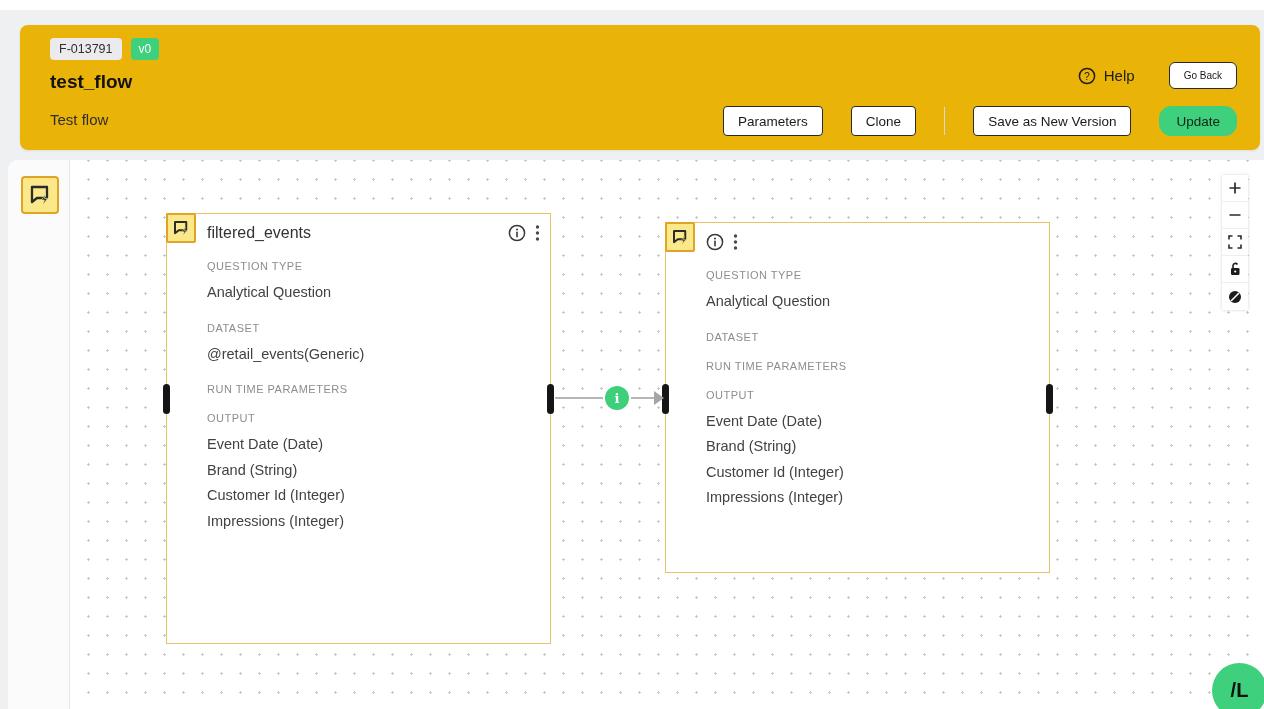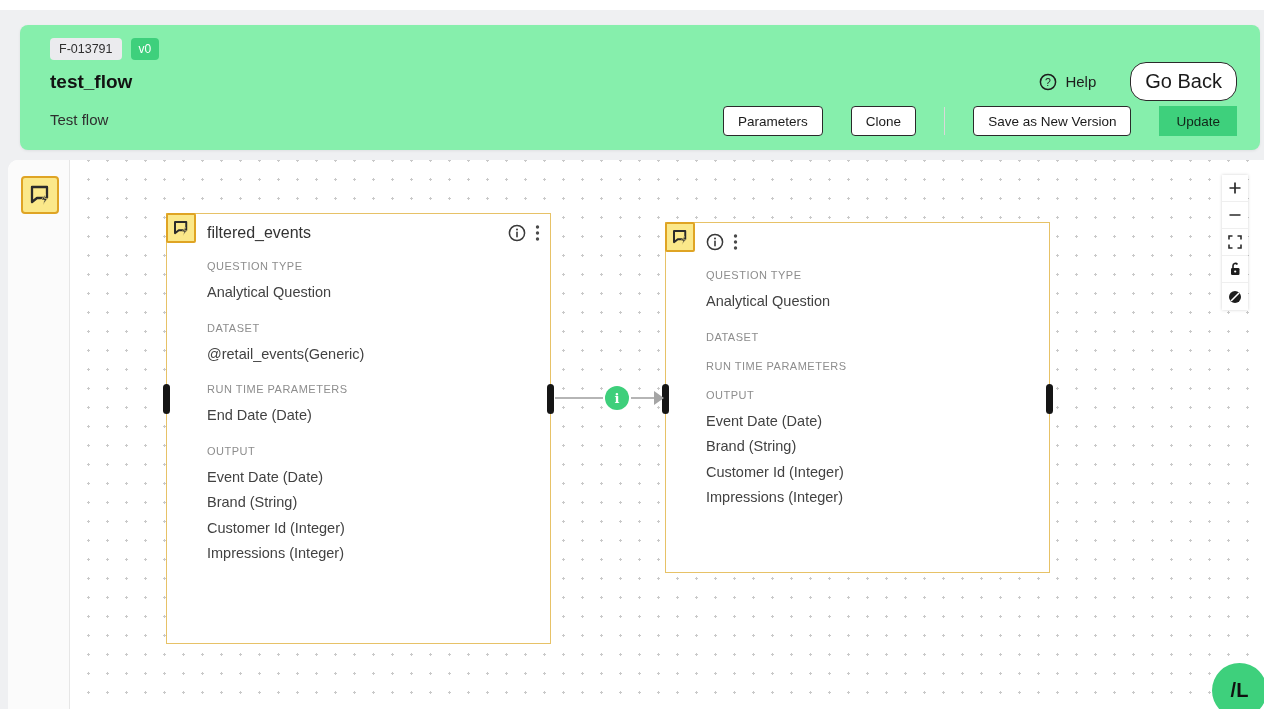--- a/index.html
+++ b/index.html
@@ -4,36 +4,36 @@
 <style>
   * { margin:0; padding:0; box-sizing:border-box; }
   html,body { width:1264px; height:709px; overflow:hidden;
     font-family:"Liberation Sans", sans-serif; background:#eff0f2; }
 
   
   .top-strip { position:absolute; left:0; top:0; width:100%; height:10px; background:#ffffff; }
 
   
   .header-card { position:absolute; left:20px; top:25px; right:4px; height:125px;
-    background:#86efac; border-radius:8px; box-shadow:0 1px 3px rgba(0,0,0,.07); }
+    background:#eab308; border-radius:8px; box-shadow:0 1px 3px rgba(0,0,0,.07); }
   .badge-row { position:absolute; left:30px; top:13px; display:flex; gap:9px; align-items:center; }
   .badge-id { background:#ebebee; color:#2f2f2f; font-size:12.5px; padding:4px 9px; border-radius:4px; }
   .badge-ver { background:#3ed07c; color:#ffffff; font-size:12px; padding:4px 8px; border-radius:4px; }
   .flow-title { position:absolute; left:30px; top:46px; font-size:19px; font-weight:700; color:#121212; }
   .flow-subtitle { position:absolute; left:30px; top:86px; font-size:15px; color:#2e2e2e; }
 
   .header-right-top { position:absolute; top:37px; right:23px; display:flex; align-items:center; gap:34px; }
   .help-group { display:flex; align-items:center; gap:8px; cursor:pointer; }
   .help-label { font-size:15px; color:#1d1d1d; }
-  .btn-outline { background:#ffffff; border:1.5px solid #2a2a2a; border-radius:16px;
-    font-size:20px; color:#1a1a1a; padding:7px 14px; font-family:inherit; cursor:pointer; }
+  .btn-outline { background:#ffffff; border:1.5px solid #2a2a2a; border-radius:6px;
+    font-size:10px; color:#1a1a1a; padding:7px 14px; font-family:inherit; cursor:pointer; }
   .header-right-bottom { position:absolute; top:81px; right:23px; display:flex; align-items:center; gap:28px; }
   .btn-sm { background:#ffffff; border:1px solid #2a2a2a; border-radius:4px; height:30px;
     font-size:13.5px; color:#1a1a1a; padding:0 14px; font-family:inherit; cursor:pointer; }
-  .btn-green { background:#3ed07c; border:1px solid #3ed07c; border-radius:0; height:30px;
+  .btn-green { background:#3ed07c; border:1px solid #3ed07c; border-radius:12px; height:30px;
     font-size:13.5px; color:#112418; padding:0 16px; font-family:inherit; cursor:pointer; }
   .vdivider { width:1px; height:28px; background:#d9d9d9; }
 
   
   .canvas-card { position:absolute; left:8px; top:160px; right:0; bottom:0;
     background:#ffffff; border-radius:10px 0 0 0; overflow:hidden; }
   .side-rail { position:absolute; left:0; top:0; bottom:0; width:62px;
     background:#fbfbfb; border-right:1px solid #e6e6e6; }
   .tool-btn { position:absolute; left:13px; top:16px; width:38px; height:38px;
     background:#fbe88a; border:2px solid #dfa424; border-radius:4px;
@@ -159,21 +159,20 @@
       <div class="section">
         <div class="sec-label">QUESTION TYPE</div>
         <div class="sec-value">Analytical Question</div>
       </div>
       <div class="section">
         <div class="sec-label">DATASET</div>
         <div class="sec-value">@retail_events(Generic)</div>
       </div>
       <div class="section">
         <div class="sec-label">RUN TIME PARAMETERS</div>
-        <div class="sec-value">End Date (Date)</div>
       </div>
       <div class="section">
         <div class="sec-label">OUTPUT</div>
         <div class="sec-value">Event Date (Date)</div>
         <div class="sec-value">Brand (String)</div>
         <div class="sec-value">Customer Id (Integer)</div>
         <div class="sec-value">Impressions (Integer)</div>
       </div>
     </div>
     <span class="port port-left" style="top:170px"></span>

